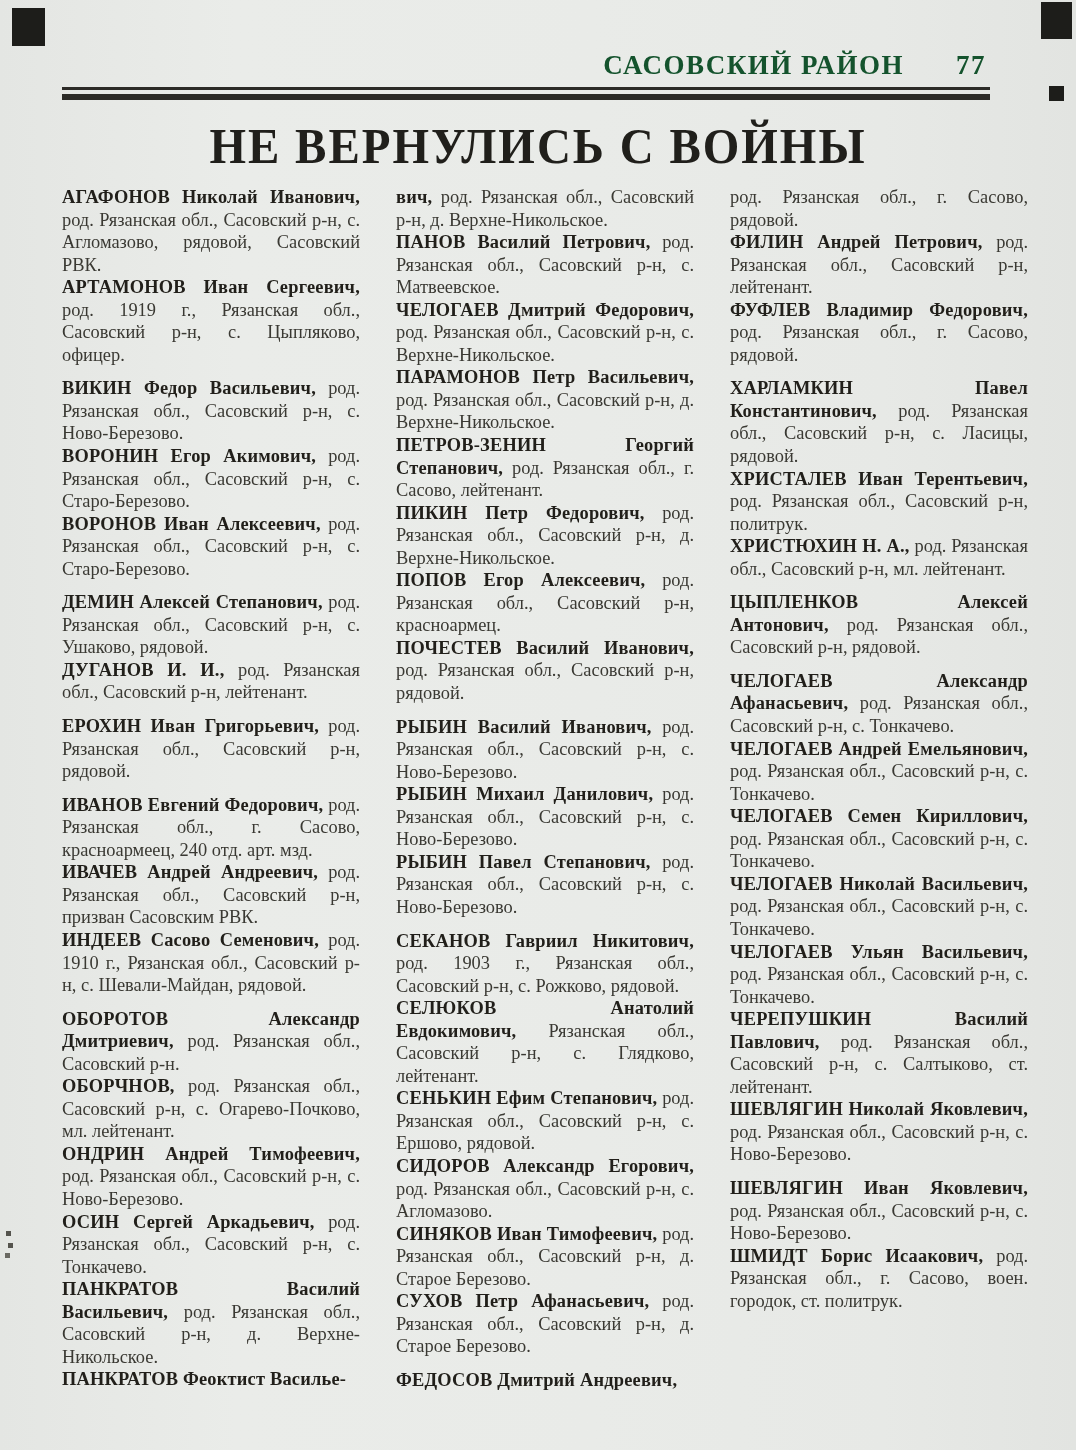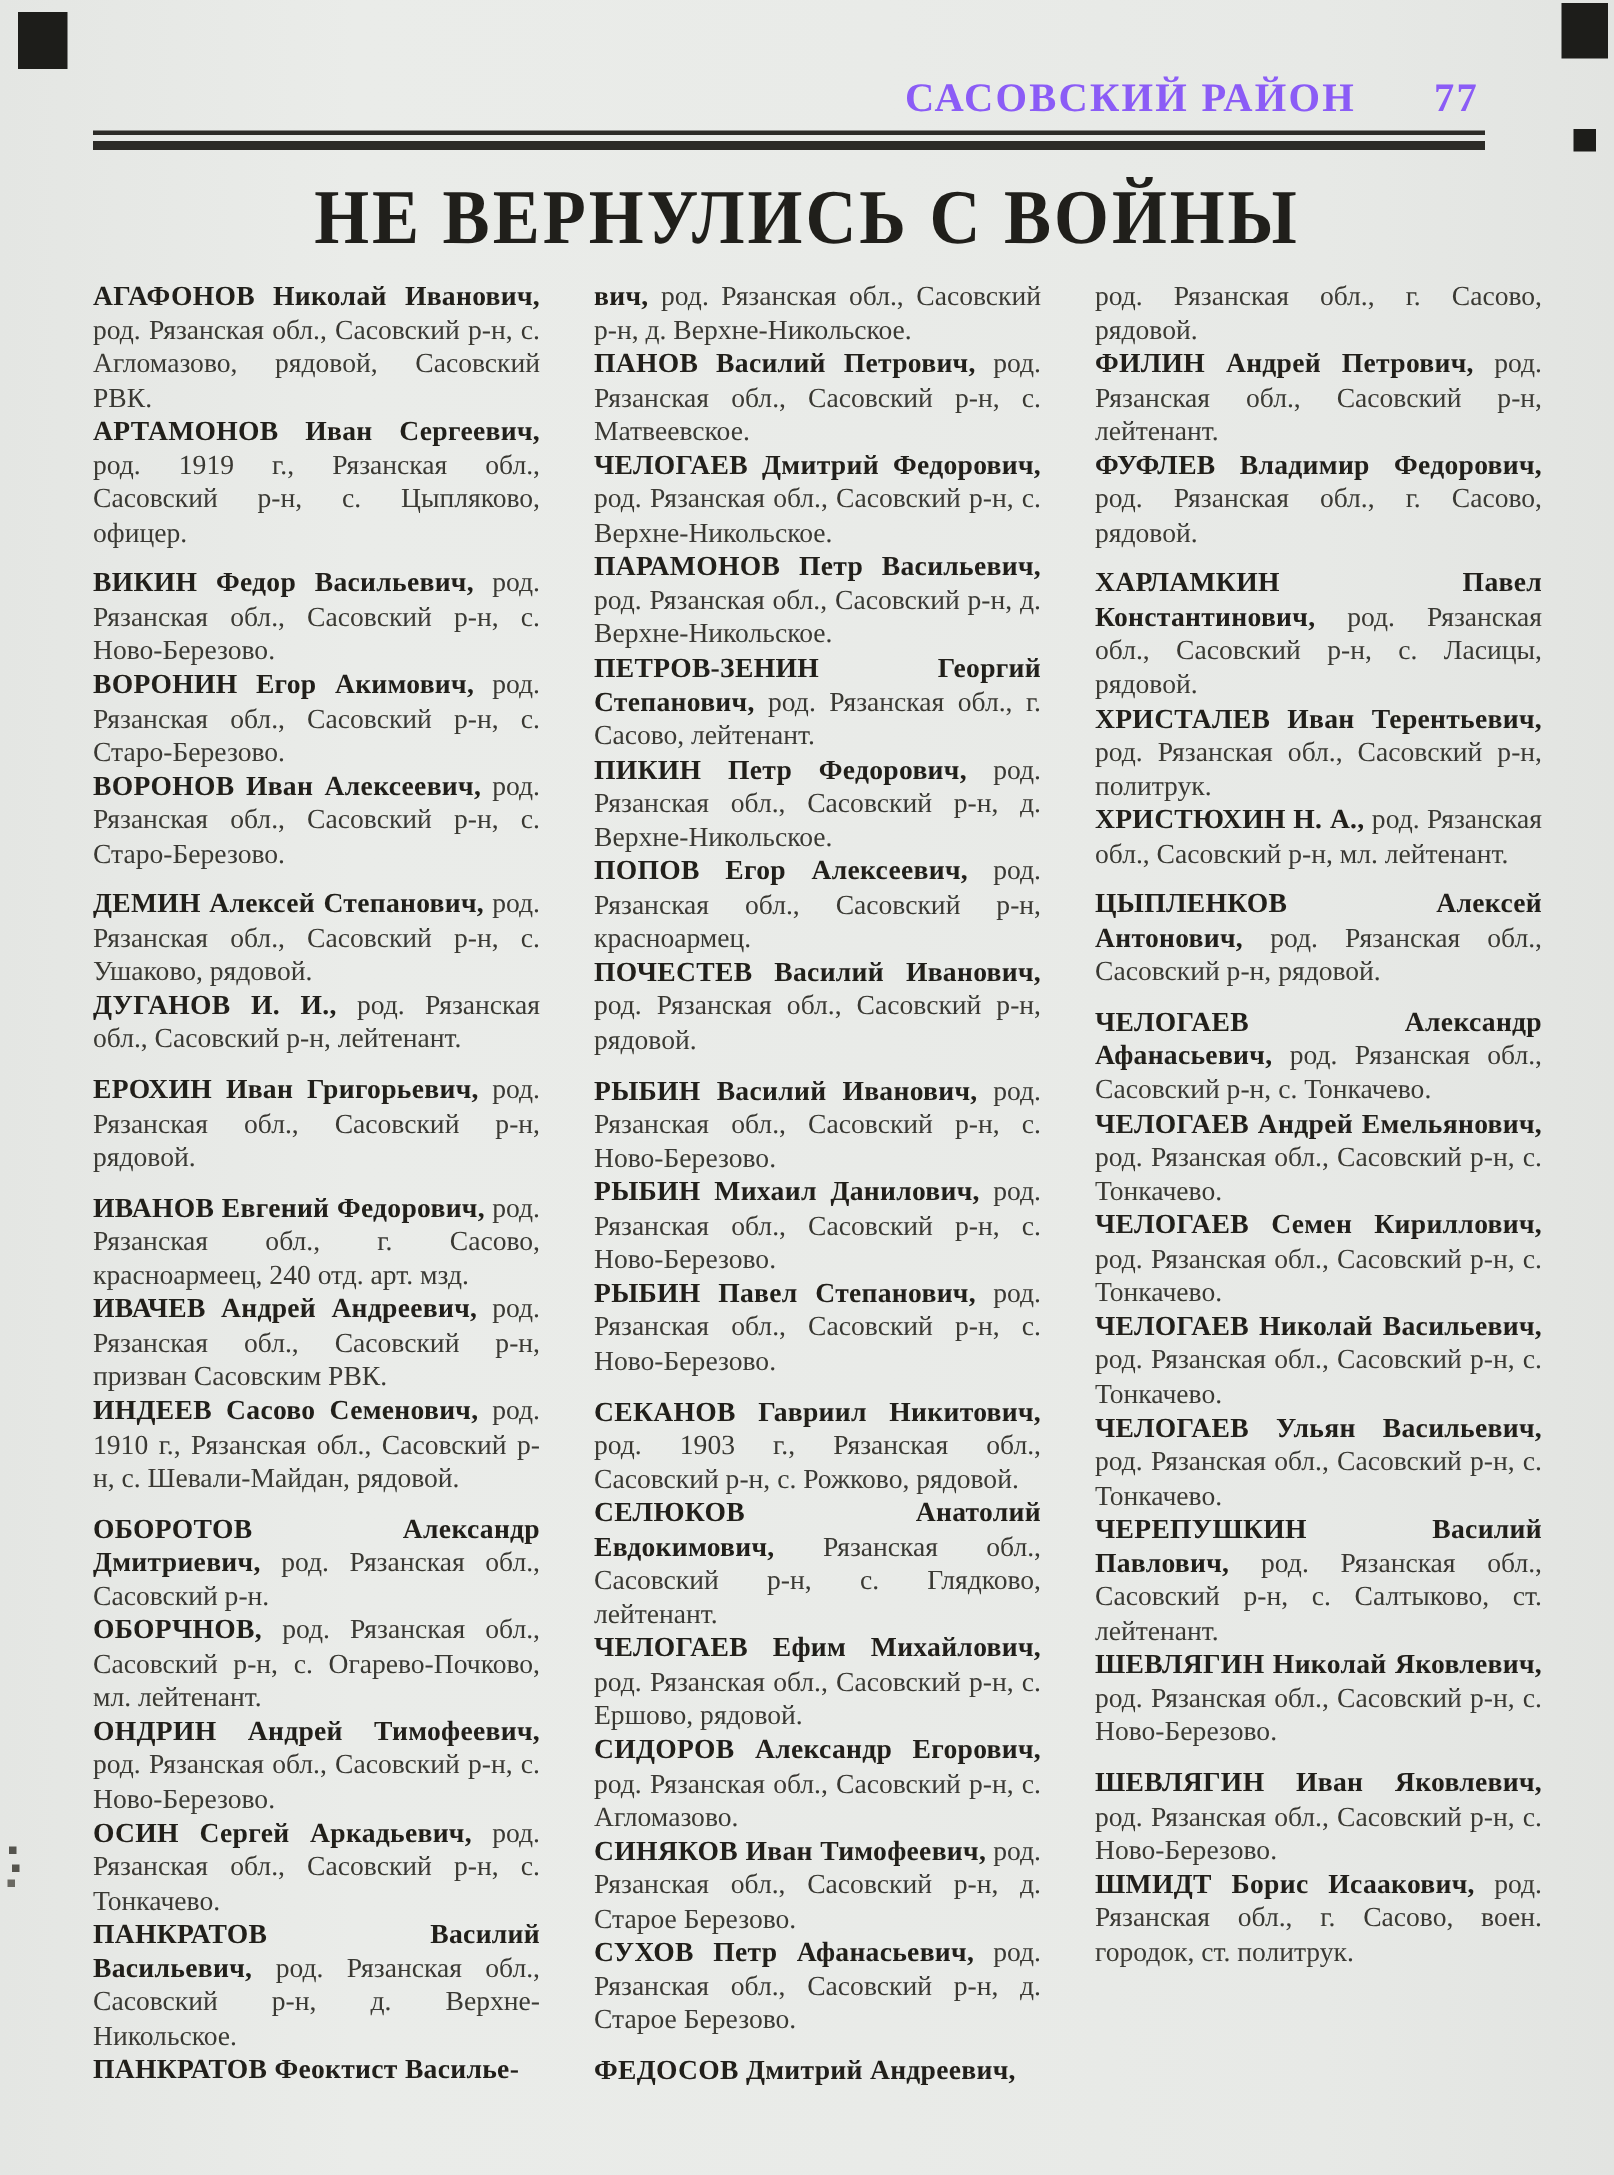--- a/index.html
+++ b/index.html
@@ -16,21 +16,21 @@
   .mark { position:absolute; background:#1d1d1a; }
   .mark-tl { top:8px; left:12px; width:33px; height:38px; }
   .mark-tr { top:2px; right:4px; width:31px; height:37px; }
   .mark-re { top:86px; right:12px; width:15px; height:15px; }
   .mark-le { top:1231px; left:6px; width:5px; height:5px; box-shadow:2px 12px 0 #55544e, -1px 22px 0 #6a6962; background:#55544e; }
 
   .header {
     position:absolute; top:50px; left:0; right:90px;
     text-align:right;
     font-weight:bold; font-size:27px; letter-spacing:1.5px;
-    color:#8b5cf6; white-space:nowrap;padding-left:28px;
+    color:#14532d; white-space:nowrap;padding-left:28px;
   }
   .header .district { margin-right:52px; }
 
   .double-rule {
     position:absolute; top:87px; left:62px; width:928px;
     border-top:3.5px solid #2c2b27;
   }
   .double-rule::after {
     content:""; display:block; margin-top:4px;
     border-top:6px solid #2c2b27;
@@ -103,21 +103,21 @@
         <p class="entry"><b>ПАРАМОНОВ Петр Васильевич,</b><span> род. Рязанская обл., Сасовский р-н, д. Верхне-Никольское.</span></p>
         <p class="entry"><b>ПЕТРОВ-ЗЕНИН Георгий Степанович,</b><span> род. Рязанская обл., г. Сасово, лейтенант.</span></p>
         <p class="entry"><b>ПИКИН Петр Федорович,</b><span> род. Рязанская обл., Сасовский р-н, д. Верхне-Никольское.</span></p>
         <p class="entry"><b>ПОПОВ Егор Алексеевич,</b><span> род. Рязанская обл., Сасовский р-н, красноармец.</span></p>
         <p class="entry"><b>ПОЧЕСТЕВ Василий Иванович,</b><span> род. Рязанская обл., Сасовский р-н, рядовой.</span></p>
         <p class="entry gap"><b>РЫБИН Василий Иванович,</b><span> род. Рязанская обл., Сасовский р-н, с. Ново-Березово.</span></p>
         <p class="entry"><b>РЫБИН Михаил Данилович,</b><span> род. Рязанская обл., Сасовский р-н, с. Ново-Березово.</span></p>
         <p class="entry"><b>РЫБИН Павел Степанович,</b><span> род. Рязанская обл., Сасовский р-н, с. Ново-Березово.</span></p>
         <p class="entry gap"><b>СЕКАНОВ Гавриил Никитович,</b><span> род. 1903 г., Рязанская обл., Сасовский р-н, с. Рожково, рядовой.</span></p>
         <p class="entry"><b>СЕЛЮКОВ Анатолий Евдокимович,</b><span> Рязанская обл., Сасовский р-н, с. Глядково, лейтенант.</span></p>
-        <p class="entry"><b>ЧЕЛОГАЕВ Ефим Михайлович,</b><span> род. Рязанская обл., Сасовский р-н, с. Ершово, рядовой.</span></p>
+        <p class="entry"><b>СЕНЬКИН Ефим Степанович,</b><span> род. Рязанская обл., Сасовский р-н, с. Ершово, рядовой.</span></p>
         <p class="entry"><b>СИДОРОВ Александр Егорович,</b><span> род. Рязанская обл., Сасовский р-н, с. Агломазово.</span></p>
         <p class="entry"><b>СИНЯКОВ Иван Тимофеевич,</b><span> род. Рязанская обл., Сасовский р-н, д. Старое Березово.</span></p>
         <p class="entry"><b>СУХОВ Петр Афанасьевич,</b><span> род. Рязанская обл., Сасовский р-н, д. Старое Березово.</span></p>
         <p class="entry gap"><b>ФЕДОСОВ Дмитрий Андреевич,</b></p>
       </div>
     <div class="col">
         <p class="entry"><span>род. Рязанская обл., г. Сасово, рядовой.</span></p>
         <p class="entry"><b>ФИЛИН Андрей Петрович,</b><span> род. Рязанская обл., Сасовский р-н, лейтенант.</span></p>
         <p class="entry"><b>ФУФЛЕВ Владимир Федорович,</b><span> род. Рязанская обл., г. Сасово, рядовой.</span></p>
         <p class="entry gap"><b>ХАРЛАМКИН Павел Константинович,</b><span> род. Рязанская обл., Сасовский р-н, с. Ласицы, рядовой.</span></p>

